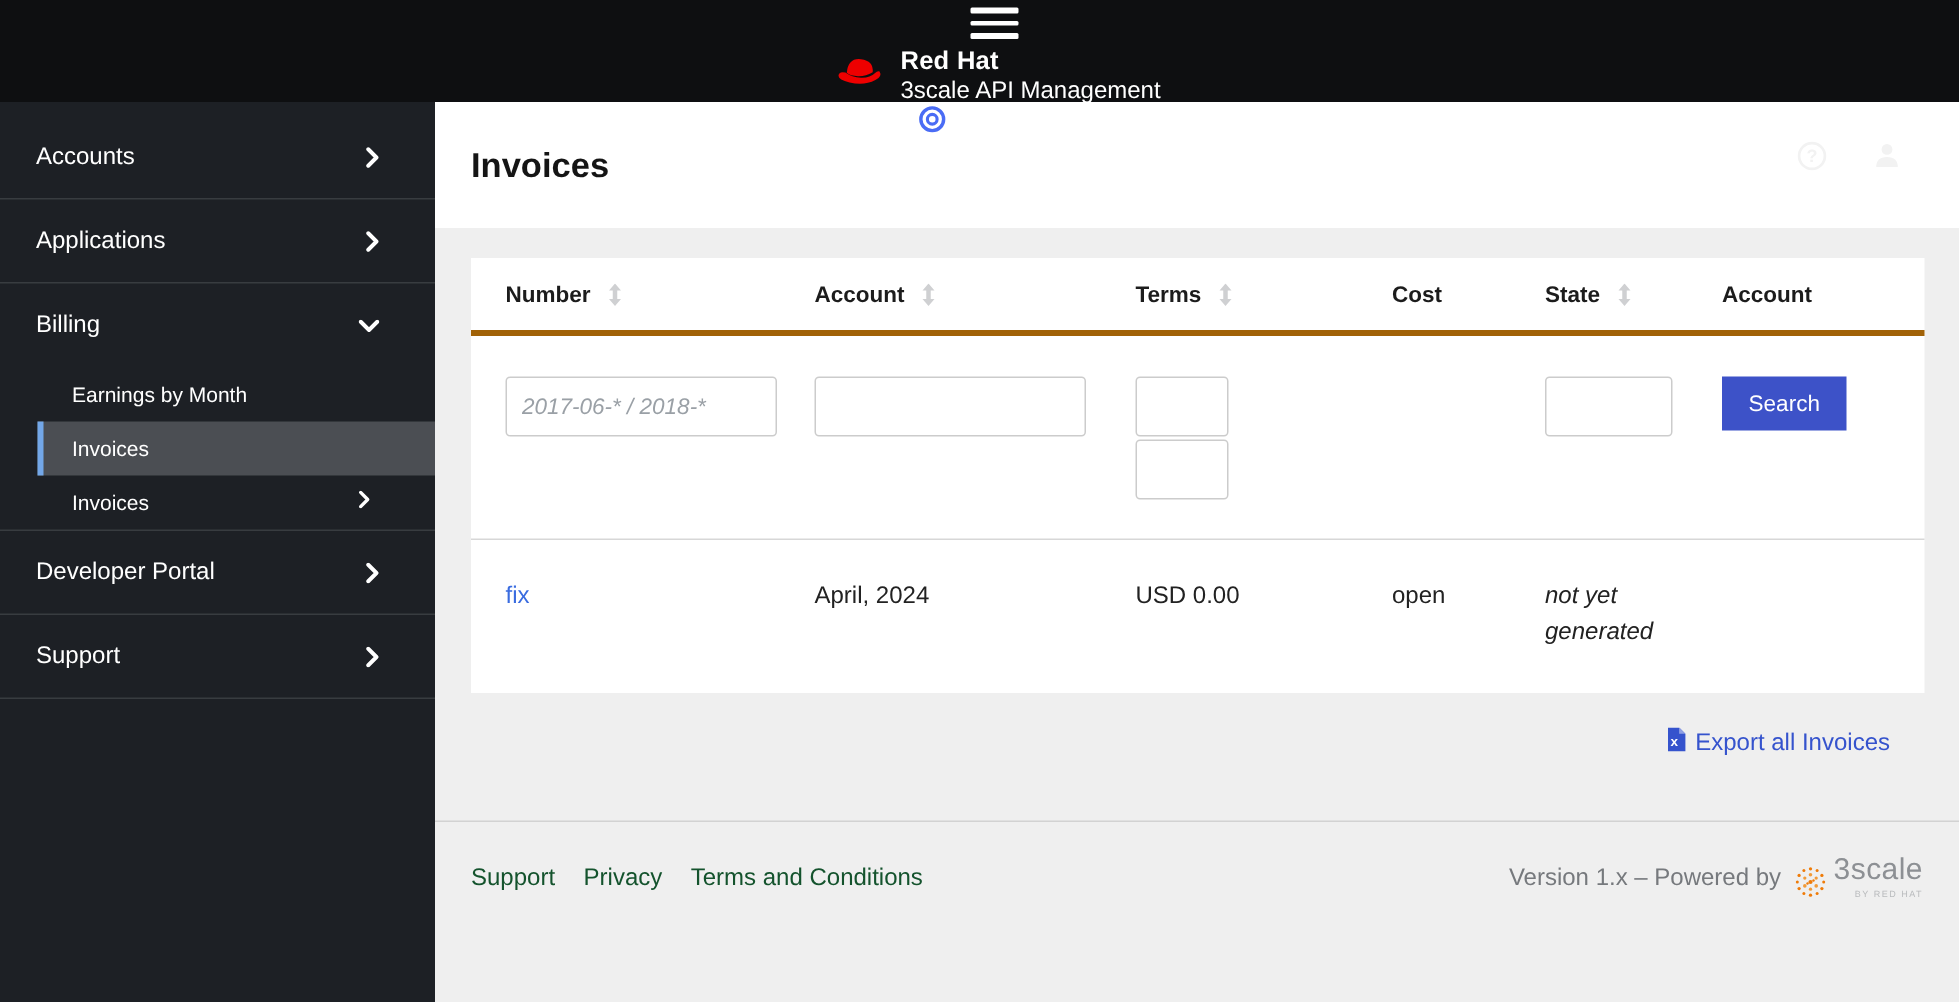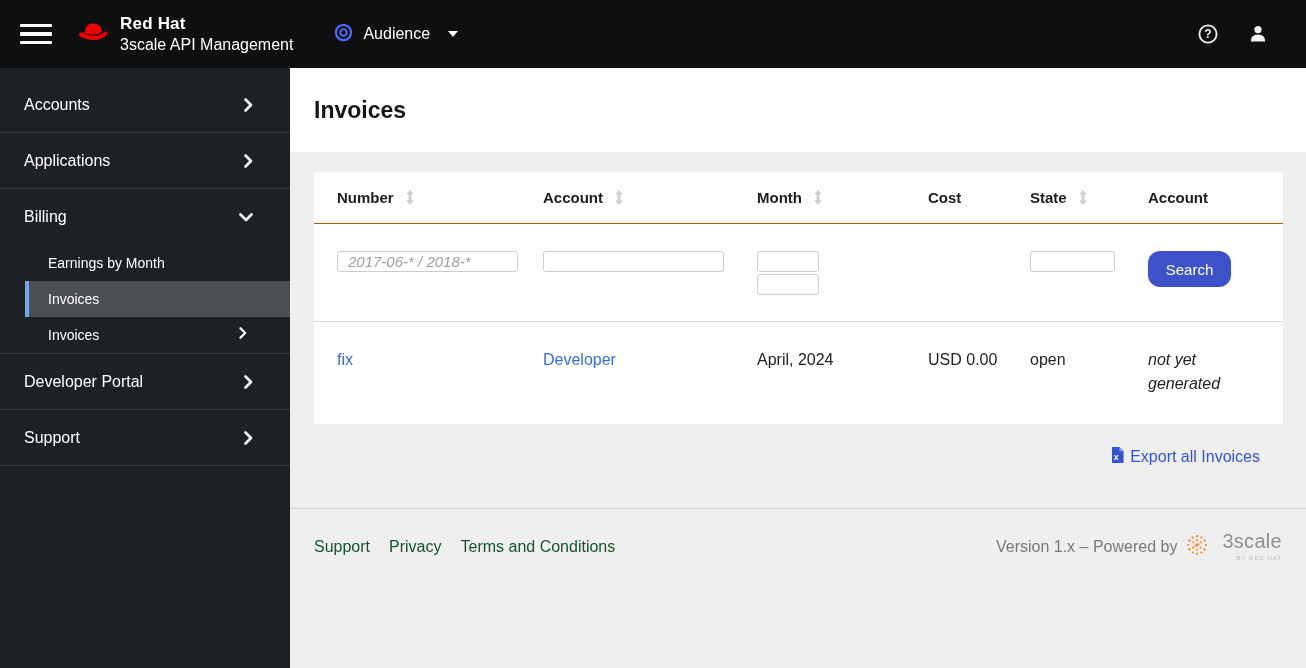--- a/index.html
+++ b/index.html
@@ -2,21 +2,21 @@
 <html><head>
 <meta charset="utf-8">
 <style>
   * { box-sizing: border-box; margin: 0; padding: 0; }
   html, body { width: 1306px; height: 668px; overflow: hidden; }
   body { font-family: "Liberation Sans", sans-serif; background: #efefef; }
 
   
   .masthead {
     height: 68px; background: #0e0f11; display: flex; align-items: center;
-    position: relative; z-index: 5;
+    position: relative; z-index: 5; flex-direction: column;
   }
   .hamburger { margin-left: 20px; width: 32px; cursor: pointer; background: none; border: none; }
   .hamburger span { display: block; height: 3.5px; background: #fff; border-radius: 1px; margin: 5px 0; }
   .brand { display: flex; align-items: center; margin-left: 23px; gap: 9px; }
   .brand-text { color: #fff; line-height: 1.2; }
   .brand-line1 { font-size: 17px; font-weight: 700; letter-spacing: .2px; }
   .brand-line2 { font-size: 16px; font-weight: 400; }
   .context-selector { display: flex; align-items: center; gap: 10px; margin-left: 41px; cursor: pointer; }
   .context-label { color: #fff; font-size: 16px; }
   .caret-down { width: 0; height: 0; border-left: 5px solid transparent; border-right: 5px solid transparent; border-top: 6px solid #fff; margin-left: 8px; }
@@ -41,52 +41,52 @@
   .subnav-item.active { background: #4b4e53; border-left-color: #73a7e8; }
   .chev svg { display: block; }
 
   
   .main { flex: 1; display: flex; flex-direction: column; background: #efefef; }
   .page-header { background: #ffffff; height: 84px; display: flex; align-items: center; padding-left: 24px; }
   .page-title { font-size: 23px; font-weight: 700; color: #151515; }
 
   .card { background: #fff; margin: 20px 23px 0 24px; }
   .trow { display: grid; grid-template-columns: 206px 214px 171px 102px 118px 1fr; padding: 0 23px; }
-  .thead { height: 52px; align-items: center; border-bottom: 1px solid #a16207; }
+  .thead { height: 52px; align-items: center; border-bottom: 4px solid #a16207; }
   .th { font-size: 15px; font-weight: 700; color: #1c1c1c; display: flex; align-items: center; gap: 11px; }
   .sort-icon svg { display: block; }
 
   .filter-row { padding-top: 27px; padding-bottom: 26px; align-items: start; }
   .txt-input {
-    height: 21px; border: 1px solid #cccccc; border-radius: 3px; font-size: 15px;
+    height: 40px; border: 1px solid #cccccc; border-radius: 3px; font-size: 15px;
     padding: 0 10px; font-family: "Liberation Sans", sans-serif; color: #333; background: #fff;
   }
   .txt-input::placeholder { color: #9aa0a6; font-style: italic; }
   .input-number, .input-account { width: 181px; }
   .input-month { width: 62px; padding: 0 8px; }
   .month-stack { display: flex; flex-direction: column; gap: 2px; }
   .input-state { width: 85px; }
   .search-btn {
-    width: 83px; height: 36px; background: #3d52c8; color: #fff; border: none; border-radius: 12px;
+    width: 83px; height: 36px; background: #3d52c8; color: #fff; border: none; border-radius: 0;
     font-size: 15px; font-family: "Liberation Sans", sans-serif; cursor: pointer;
   }
 
   .data-row { border-top: 1px solid #d7d7d7; padding-top: 26px; padding-bottom: 28px; font-size: 16px; color: #222; line-height: 24px; align-items: start; }
   a.cell-link { color: #3a6ce0; text-decoration: none; cursor: pointer; }
   .cell-download { font-style: italic; max-width: 112px; }
 
   .export-row { text-align: right; margin: 23px 46px 0 0; }
   .export-link { color: #3553cd; font-size: 16px; text-decoration: none; display: inline-flex; align-items: center; gap: 6px; cursor: pointer; }
 
   .footer-sep { border: none; border-top: 1px solid #d2d2d2; margin: 41px 0 0 0; }
   .footer { display: flex; align-items: center; justify-content: space-between; padding: 24px 24px 0 24px; color: #76797d; font-size: 16px; }
   .footer-links { display: flex; gap: 19px; }
   .footer-links a { color: #14532d; text-decoration: none; cursor: pointer; }
   .footer-right { display: flex; align-items: center; gap: 8px; margin-right: 0px; }
-  .tscale-logo { display: flex; align-items: flex-start; gap: 13px; }
+  .tscale-logo { display: flex; align-items: flex-end; gap: 3px; }
   .tscale-word { color: #8d9094; font-size: 20px; font-weight: 500; letter-spacing: .3px; line-height: 1; position: relative; top: -2px; }
   .tscale-sub { color: #b9bbbd; font-size: 6px; letter-spacing: 1px; text-align: right; margin-top: 1px; }
 </style>
 </head>
 <body>
 
 <header class="masthead">
   <button class="hamburger" aria-label="menu">
     <span></span>
       <span></span>
@@ -216,21 +216,21 @@
         </div>
         <div class="th">
           <span>Account</span>
           <span class="sort-icon">
             <svg width="10" height="15" viewBox="0 0 10 15">
                 <path d="M5 0 L9 4.6 H6.5 V10.4 H9 L5 15 L1 10.4 H3.5 V4.6 H1 Z" fill="#cfd0d2"></path>
               </svg>
           </span>
         </div>
         <div class="th">
-          <span>Month</span>
+          <span>Terms</span>
           <span class="sort-icon">
             <svg width="10" height="15" viewBox="0 0 10 15">
                 <path d="M5 0 L9 4.6 H6.5 V10.4 H9 L5 15 L1 10.4 H3.5 V4.6 H1 Z" fill="#cfd0d2"></path>
               </svg>
           </span>
         </div>
         <div class="th">
           <span>Cost</span>
         </div>
         <div class="th">
@@ -261,21 +261,20 @@
         <div>
           <input class="txt-input input-state" type="text" style="">
         </div>
         <div>
           <button class="search-btn">Search</button>
         </div>
       </div>
 
       <div class="trow data-row">
         <div><a class="cell-link">fix</a></div>
-        <div><a class="cell-link">Developer</a></div>
         <div>April, 2024</div>
         <div>USD 0.00</div>
         <div>open</div>
         <div class="cell-download">not yet generated</div>
       </div>
     </section>
 
     <div class="export-row">
       <a class="export-link">
         <span>

